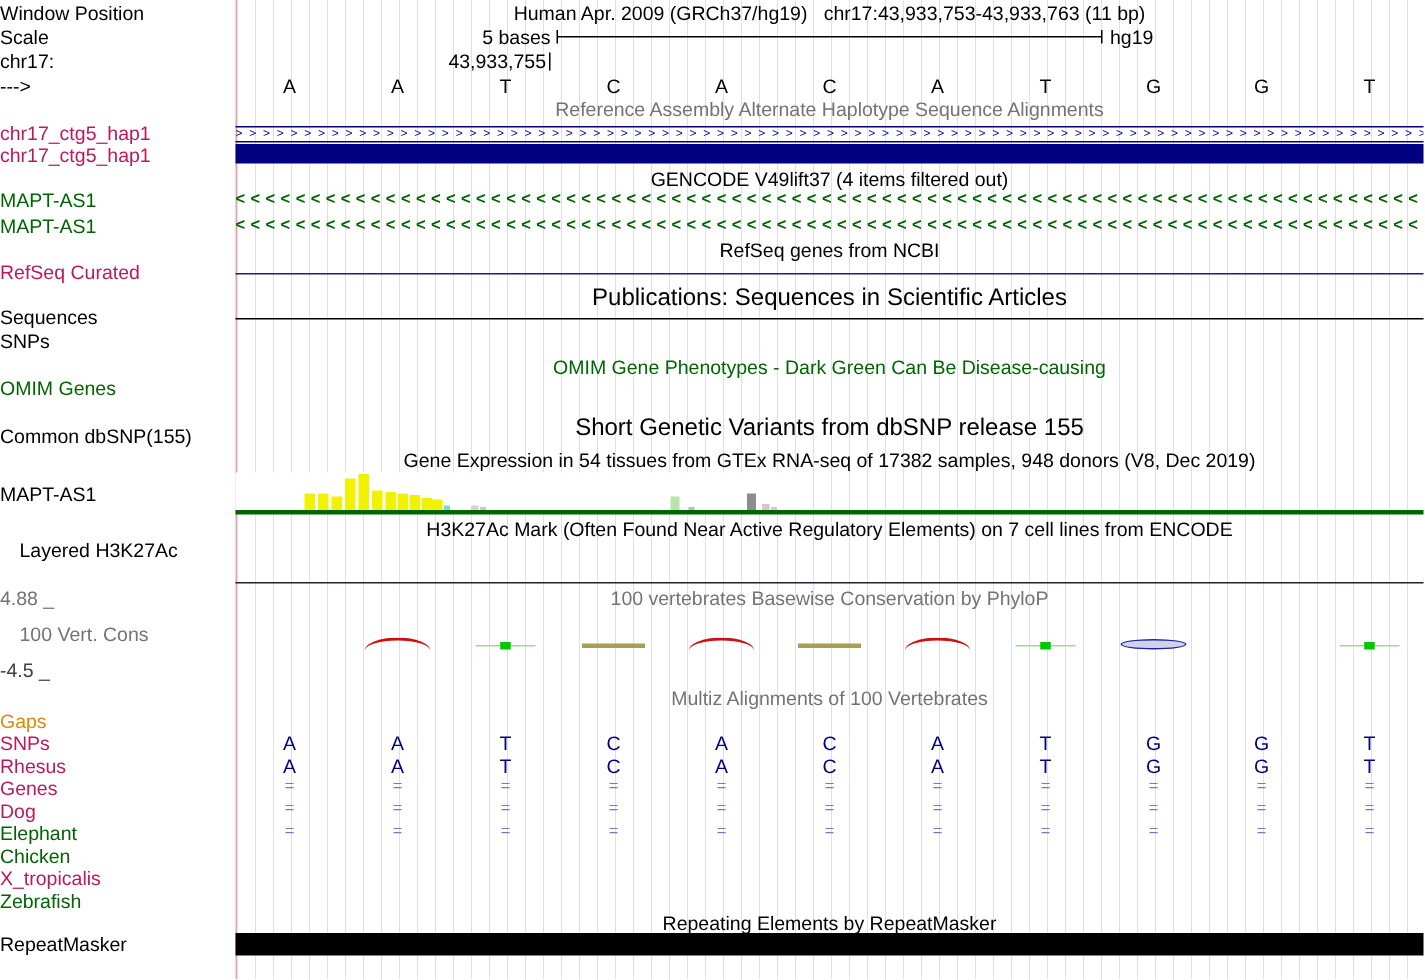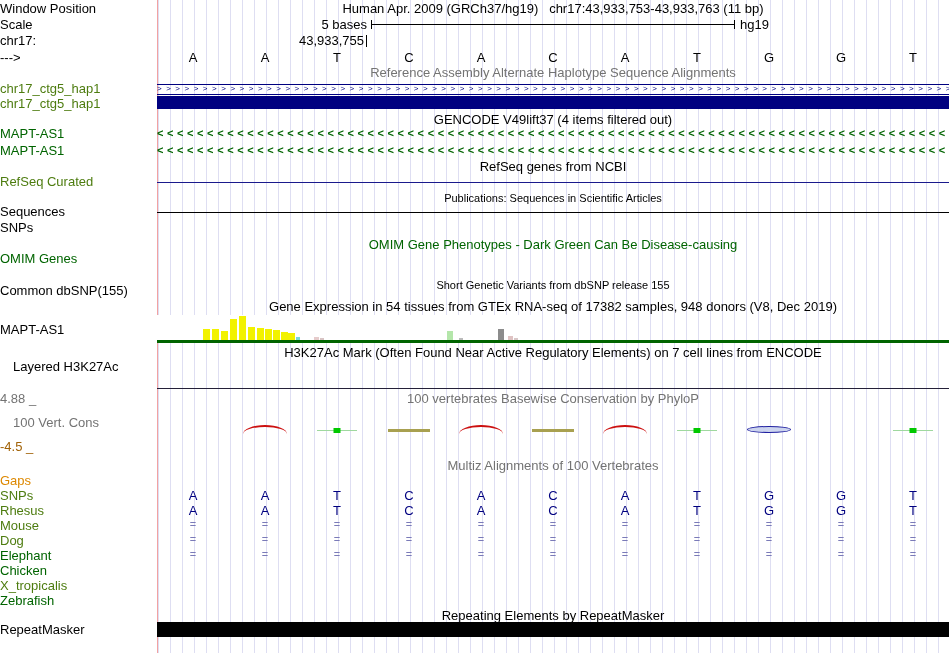--- a/index.html
+++ b/index.html
@@ -5,26 +5,26 @@
   html,body{margin:0;padding:0;background:#ffffff;}
   #canvas{position:relative;width:950px;height:653px;background:#fff;overflow:hidden;
           font-family:"Liberation Sans",sans-serif;font-size:13px;color:#000;}
   .abs{position:absolute;}
   #gridbg{position:absolute;left:157px;top:0;width:792px;height:653px;
           border-left:1px solid #f2a2a2;
           background-image:repeating-linear-gradient(to right,#dedef2 0,#dedef2 1px,transparent 1px,transparent 12px);}
   .label{position:absolute;left:0;width:152px;text-align:left;white-space:nowrap;line-height:15px;}
   .label-left{position:absolute;left:13px;text-align:left;white-space:nowrap;line-height:15px;}
   .title{position:absolute;left:157px;width:792px;text-align:center;line-height:15px;white-space:nowrap;}
-  .small{font-size:11px;}
+  .small{font-size:16px;}
   .blue{color:#737373;}
-  .navy{color:#4d7c0f;}
+  .navy{color:#be185d;}
   .green{color:#006400;}
   .orange{color:#dd8800;}
-  .negred{color:#a16207;}
+  .negred{color:#404040;}
   .hline{position:absolute;left:157px;width:792px;height:0;}
   .basegrid{position:absolute;left:157px;width:792px;display:grid;grid-template-columns:repeat(11,1fr);
             text-align:center;line-height:15px;}
   .chevband{position:absolute;left:157px;width:792px;height:9px;overflow:hidden;white-space:nowrap;
             border-top:1px solid #000080;border-bottom:1px solid #000080;color:#000080;
             font-size:8px;line-height:8px;letter-spacing:4.5px;}
   .generow{position:absolute;left:157px;width:792px;height:13px;overflow:hidden;white-space:nowrap;
            color:#006400;font-size:11px;line-height:12px;letter-spacing:3.6px;font-weight:bold;}
   .dashrow{color:#7a7ab8;font-size:11px;line-height:15px;letter-spacing:0;}
   .mz{color:#000080;}
@@ -154,21 +154,21 @@
       <div class="seg green_dash" style="left: 756px;">
         <div class="seg-center"></div>
       </div>
     </div>
   <div class="label negred" style="top:439px">-4.5 _</div>
 
   <div class="title blue" style="top:458px">Multiz Alignments of 100 Vertebrates</div>
   <div class="label orange" style="top:473px">Gaps</div>
   <div class="label navy" style="top:488px">SNPs</div>
   <div class="label navy" style="top:503px">Rhesus</div>
-  <div class="label navy" style="top:518px">Mouse</div>
+  <div class="label navy" style="top:518px">Genes</div>
   <div class="label navy" style="top:533px">Dog</div>
   <div class="label green" style="top:548px">Elephant</div>
   <div class="label green" style="top:563px">Chicken</div>
   <div class="label navy" style="top:578px">X_tropicalis</div>
   <div class="label green" style="top:593px">Zebrafish</div>
 
   <div class="basegrid mz" style="top:488px">
     <span>A</span>
     <span>A</span>
     <span>T</span>

